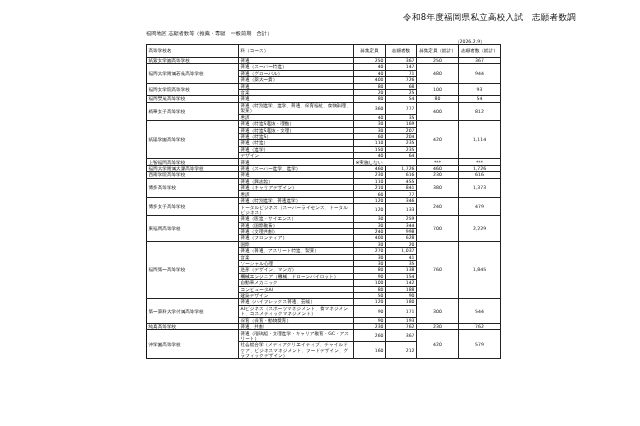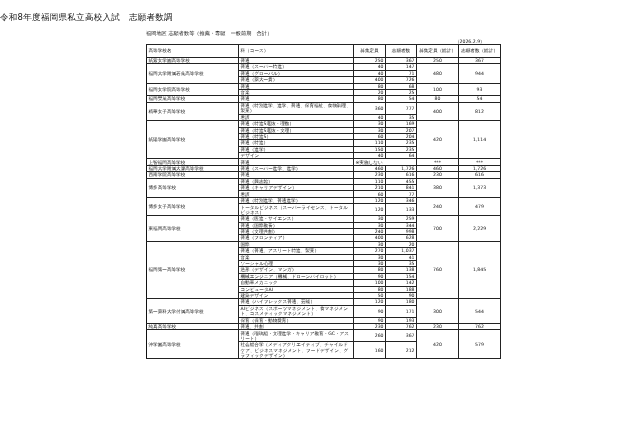--- a/index.html
+++ b/index.html
@@ -1,18 +1,18 @@
 <!DOCTYPE html>
 <html><head>
 <meta charset="utf-8">
 <style>
   html, body { margin:0; padding:0; background:#ffffff; }
   body { width:640px; height:426px; position:relative; overflow:hidden;
          font-family:"DejaVu Sans", sans-serif; color:#111; }
-  .title { position:absolute; top:12px; left:0; width:640px; text-align:left;
+  .title { position:absolute; top:12px; left:0; width:576px; text-align:right;
            font-size:8.5px; letter-spacing:0.3px; }
   .subtitle { position:absolute; top:30px; left:146px; font-size:5.2px; }
   .date { position:absolute; top:39px; left:455px; font-size:4.6px; }
   table { position:absolute; top:44px; left:146px; border-collapse:collapse;
           table-layout:fixed; width:354px; font-size:4.6px; line-height:5.2px; }
   td, th { border:0.6px solid #222; padding:0 1.5px; overflow:hidden; vertical-align:middle; }
   th { font-weight:normal; height:12px; text-align:left; }
   th.num { text-align:center; }
   td.num { text-align:right; }
   td.tot { text-align:center; }

